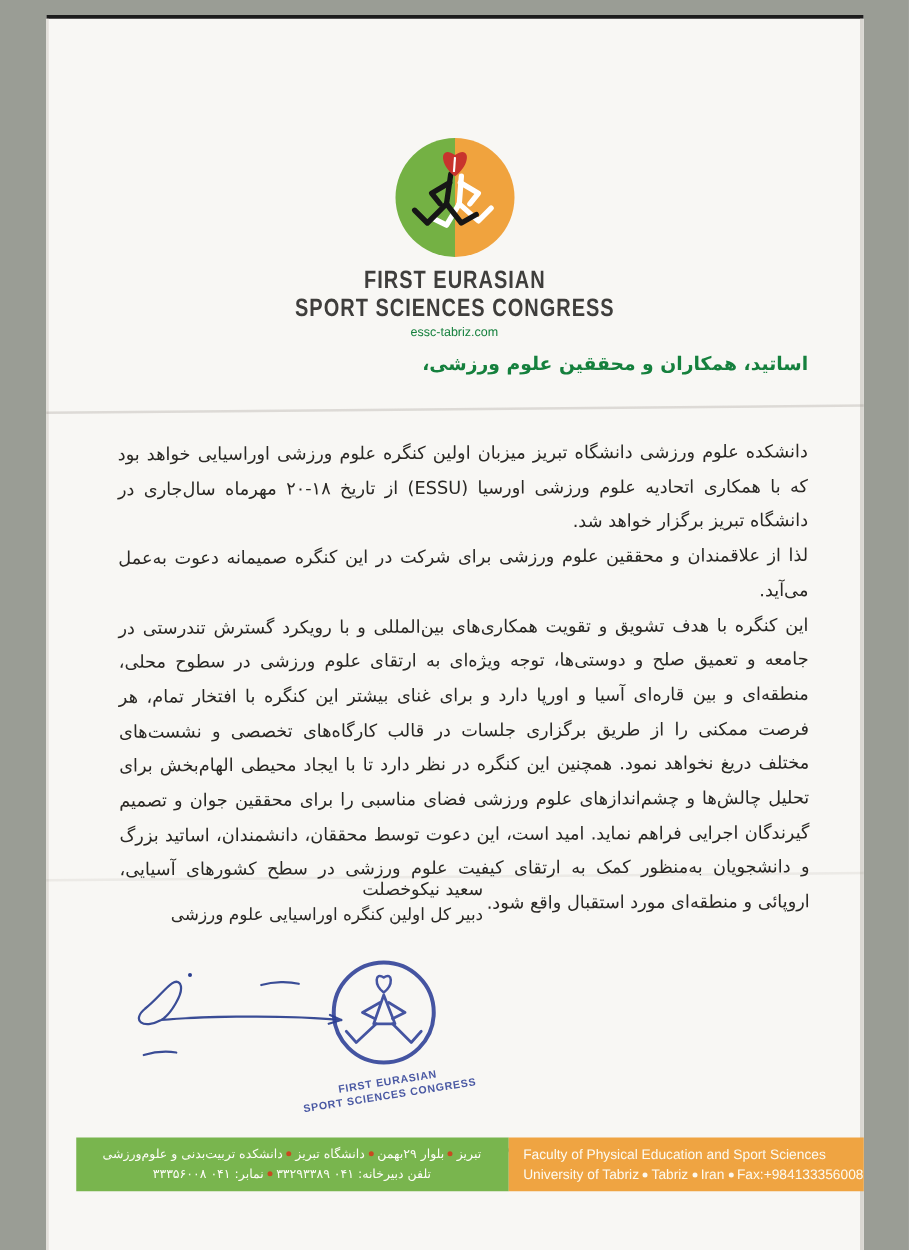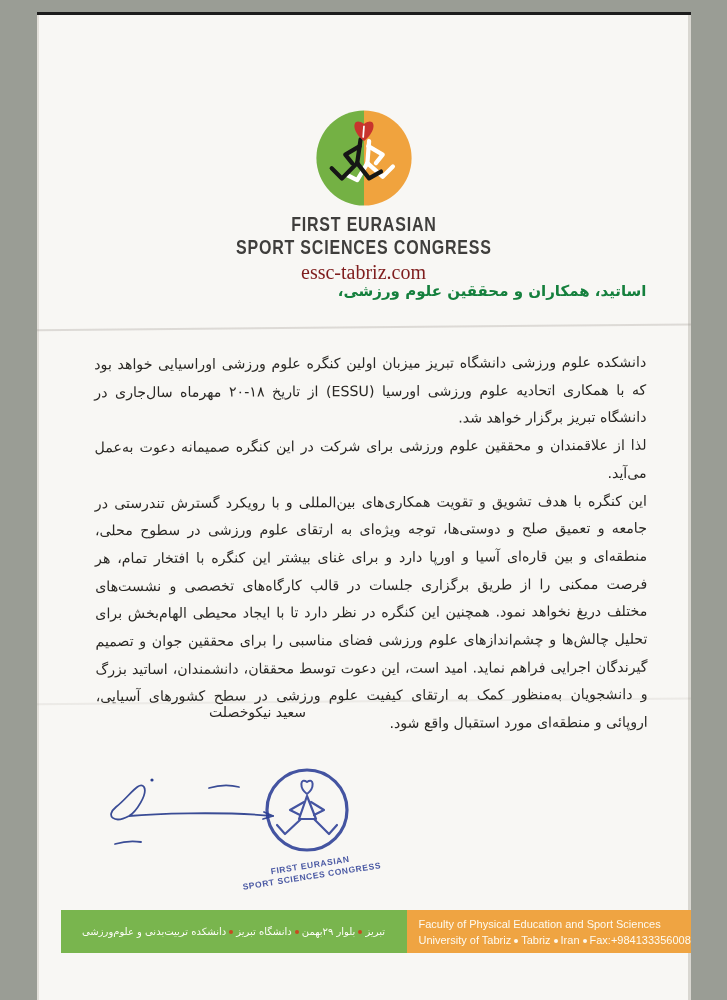--- a/index.html
+++ b/index.html
@@ -15,29 +15,29 @@
           transform:rotate(-.5deg);}
   .crease.c1{top:314px;}
   .crease.c2{top:688px;opacity:.45;}
   
   .letterhead{position:absolute;top:95px;left:0;right:0;text-align:center;}
   .logo{width:102px;height:102px;display:inline-block;}
   .lh-title{font-family:"Liberation Sans",sans-serif;font-weight:700;color:#3f3e3c;line-height:23px;}
   .lh-title .cond{display:inline-block;transform:scaleX(.8);transform-origin:center;letter-spacing:1px;}
   .lh-t1{font-size:20px;}
   .lh-t2{font-size:20px;}
-  .lh-site{font-size:20px;color:#7f1d1d;margin-top:2px;font-family:Liberation Serif, serif;}
+  .lh-site{font-size:10px;color:#15803d;margin-top:2px;font-family:Liberation Sans, sans-serif;}
   
   .salutation{position:absolute;top:270px;right:44px;left:58px;direction:rtl;text-align:right;
               font-weight:700;font-size:15px;color:#15803d;}
   .body-text{position:absolute;top:338px;right:44px;left:58px;direction:rtl;text-align:justify;
              font-size:14.2px;line-height:27.7px;color:#2a2824;transform:rotate(-.25deg);}
   .body-text p{margin:0;}
   
-  .sig-block{position:absolute;top:692px;left:92px;width:258px;direction:rtl;text-align:center;
+  .sig-block{position:absolute;top:692px;left:92px;width:258px;direction:rtl;text-align:right;
              color:#2a2824;}
   .sig-name{font-size:14px;}
   .sig-title{font-size:13.5px;margin-top:4px;}
   .sig-svg{position:absolute;top:752px;left:22px;width:236px;height:92px;}
   
   .stamp{position:absolute;top:748px;left:206px;width:136px;height:136px;}
   .stamp svg{position:absolute;top:0;left:0;}
   .stamp-text{position:absolute;top:100px;left:-6px;width:148px;text-align:center;color:#2c3e96;
               font-family:"Liberation Sans",sans-serif;font-weight:700;font-size:8.5px;line-height:11px;
               letter-spacing:.6px;transform:rotate(-9deg);opacity:.85;}
@@ -94,20 +94,21 @@
   <div class="salutation">اساتید، همکاران و محققین علوم ورزشی،</div>
 
   <div class="body-text">
     <p>دانشکده علوم ورزشی دانشگاه تبریز میزبان اولین کنگره علوم ورزشی اوراسیایی خواهد بود که با همکاری اتحادیه علوم ورزشی اورسیا (ESSU) از تاریخ ۱۸-۲۰ مهرماه سال‌جاری در دانشگاه تبریز برگزار خواهد شد.</p>
     <p>لذا از علاقمندان و محققین علوم ورزشی برای شرکت در این کنگره صمیمانه دعوت به‌عمل می‌آید.</p>
     <p>این کنگره با هدف تشویق و تقویت همکاری‌های بین‌المللی و با رویکرد گسترش تندرستی در جامعه و تعمیق صلح و دوستی‌ها، توجه ویژه‌ای به ارتقای علوم ورزشی در سطوح محلی، منطقه‌ای و بین قاره‌ای آسیا و اورپا دارد و برای غنای بیشتر این کنگره با افتخار تمام، هر فرصت ممکنی را از طریق برگزاری جلسات در قالب کارگاه‌های تخصصی و نشست‌های مختلف دریغ نخواهد نمود. همچنین این کنگره در نظر دارد تا با ایجاد محیطی الهام‌بخش برای تحلیل چالش‌ها و چشم‌اندازهای علوم ورزشی فضای مناسبی را برای محققین جوان و تصمیم گیرندگان اجرایی فراهم نماید. امید است، این دعوت توسط محققان، دانشمندان، اساتید بزرگ و دانشجویان به‌منظور کمک به ارتقای کیفیت علوم ورزشی در سطح کشورهای آسیایی، اروپائی و منطقه‌ای مورد استقبال واقع شود.</p>
   </div>
 
   <div class="sig-block">
     <div class="sig-name">سعید نیکوخصلت</div>
+    <div class="sig-title">دبیر کل اولین کنگره اوراسیایی علوم ورزشی</div>
   </div>
 
   <svg class="sig-svg" viewBox="0 0 236 92">
     <g stroke="#2a3e8e" stroke-width="1.8" fill="none" stroke-linecap="round" opacity="0.92">
       <path d="M70 52 C55 60 46 52 57 43 C70 33 80 16 85 23 C89 30 77 48 70 52 C92 50 160 47 214 52"></path>
       <path d="M214 52 l-9 -4 M214 52 l-10 3"></path>
       <path d="M150 24 C160 21 172 21 180 23"></path>
       <path d="M56 80 C66 77 76 77 82 78"></path>
     </g>
     <circle cx="93" cy="16" r="1.6" fill="#2a3e8e"></circle>
@@ -129,20 +130,23 @@
     </div>
   </div>
 
   <div class="email">essc@tabrizu.ac.ir</div>
 
   <div class="footer-bar">
     <div class="footer-green">
       <div class="f-line">
         <span>تبریز</span><span class="dot red"></span><span>بلوار ۲۹بهمن</span><span class="dot red"></span><span>دانشگاه تبریز</span><span class="dot red"></span><span>دانشکده تربیت‌بدنی و علوم‌ورزشی</span>
       </div>
+      <div class="f-line">
+        <span>تلفن دبیرخانه: ۰۴۱ ۳۳۲۹۳۳۸۹</span><span class="dot red"></span><span>نمابر: ۰۴۱ ۳۳۳۵۶۰۰۸</span>
+      </div>
     </div>
     <div class="footer-orange">
       <div class="f-line">Faculty of Physical Education and Sport Sciences</div>
       <div class="f-line">
         <span>University of Tabriz</span><span class="dot white"></span><span>Tabriz</span><span class="dot white"></span><span>Iran</span><span class="dot white"></span><span>Fax:+984133356008</span>
       </div>
     </div>
   </div>
 
   <div class="edge-bottom-line"></div>

